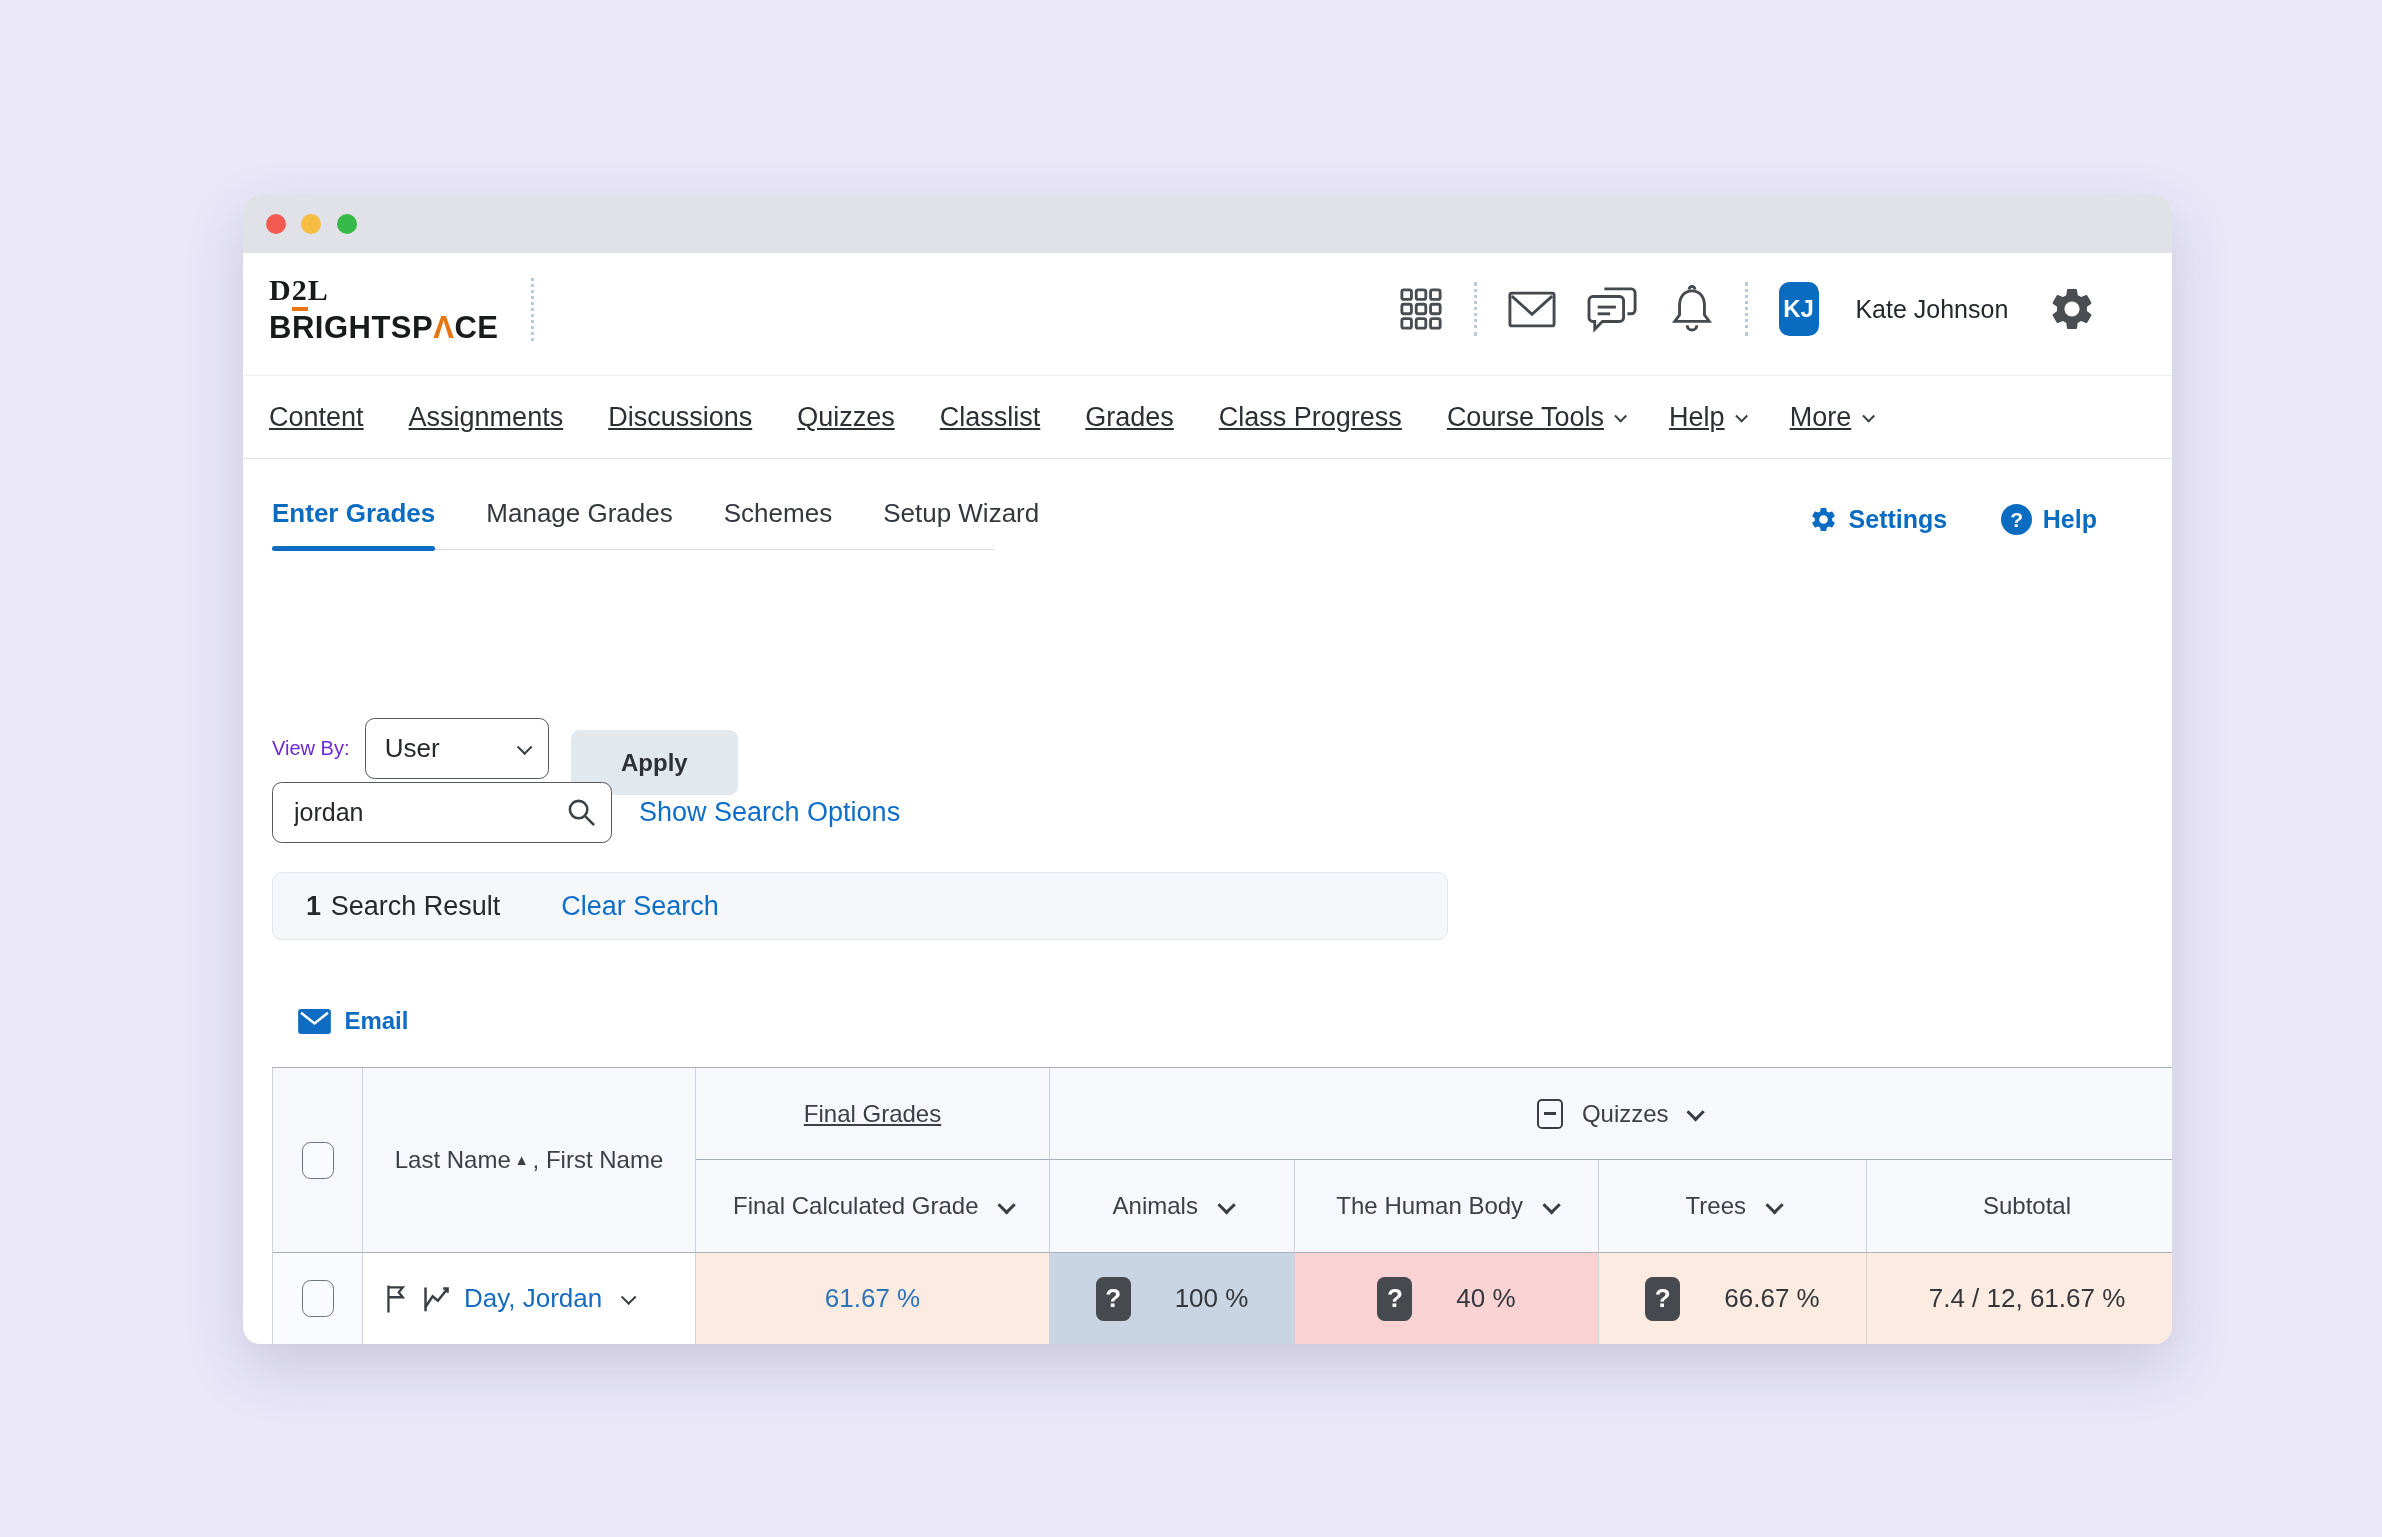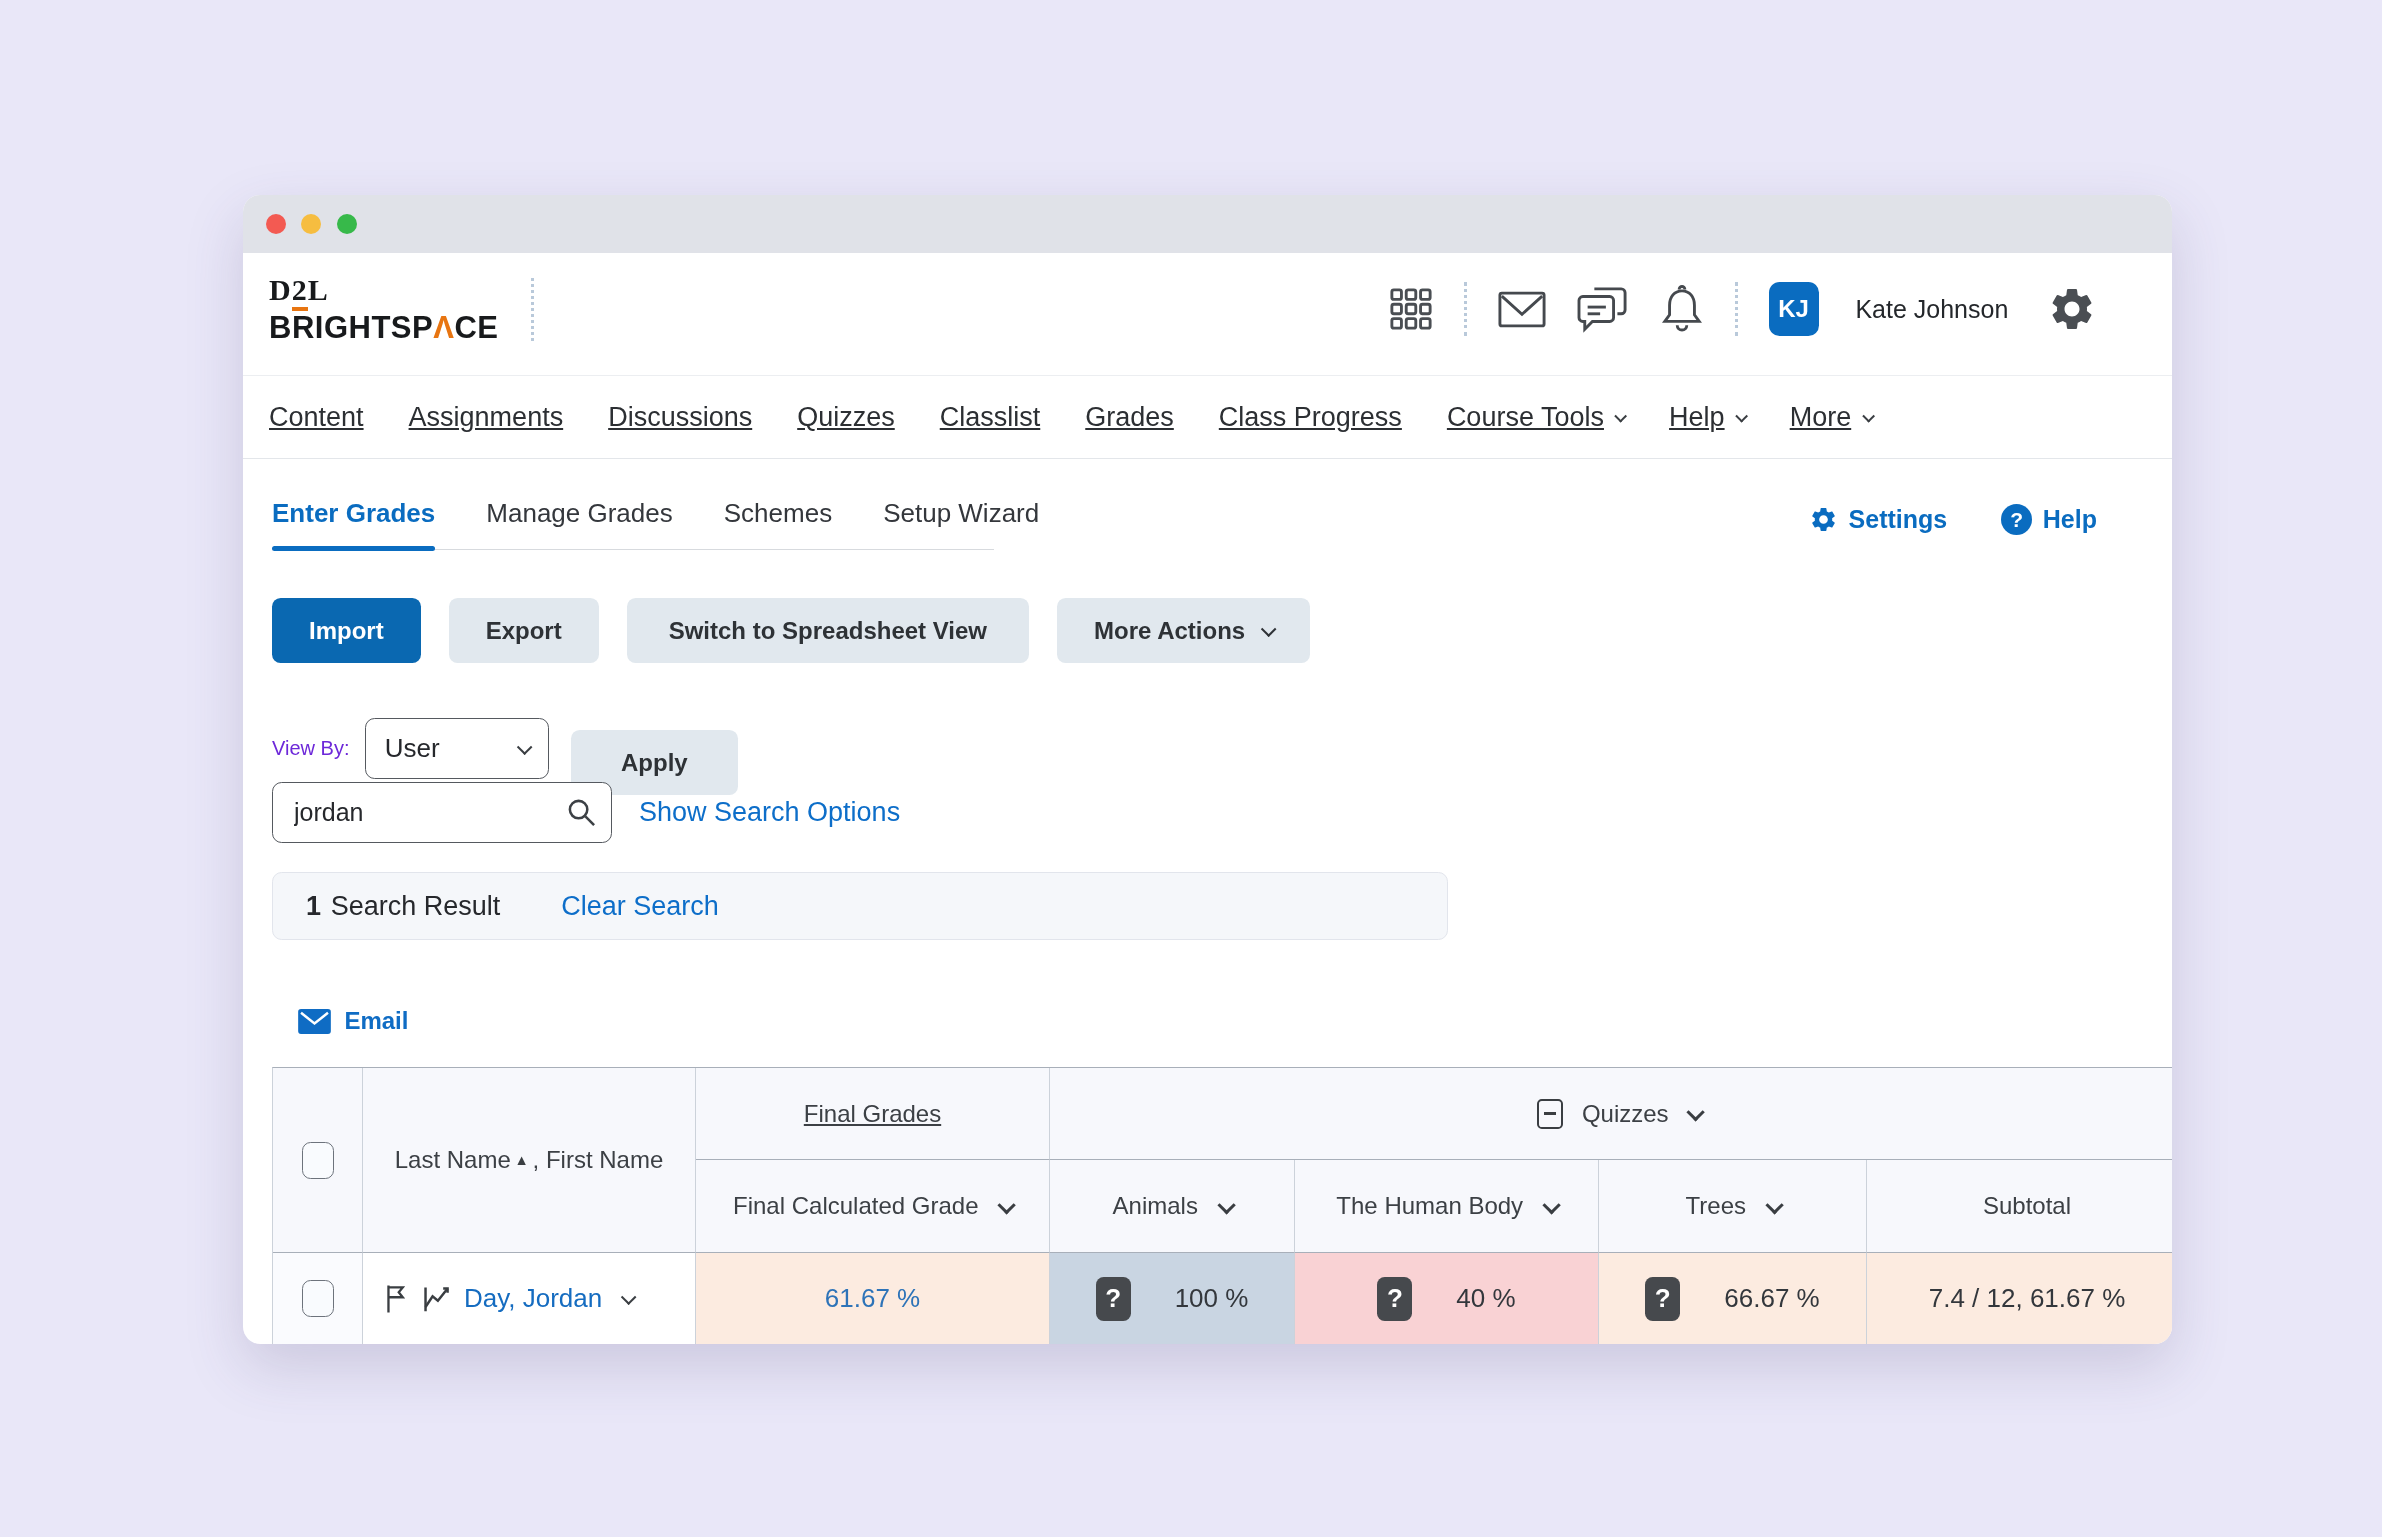--- a/index.html
+++ b/index.html
@@ -34,21 +34,21 @@
   .logo .l1 .accent2 { border-bottom:4.8px solid #e87511; padding-bottom:1px; }
   .logo .l2 { font-size:31px; font-weight:bold; letter-spacing:0.5px; color:#181a1c; margin-top:6.7px; }
   .logo .caret { color:#e87511; }
   .vdots { width:0; border-left:3.8px dotted #b9c9da; height:63px; }
   .vdots.short { height:54px; }
   .course-title { font-size:36px; color:#34373c; margin-left:29px; }
   .hspace { flex:1; }
   .hicons { display:flex; align-items:center; gap:31px; }
   .icon-btn { display:flex; align-items:center; justify-content:center; cursor:pointer; }
   .avatar {
-    width:50px; height:54px; border-radius:10.6px; background:#0a6cc0; color:#fff;
+    width:40px; height:54px; border-radius:10.6px; background:#0a6cc0; color:#fff;
     display:flex; align-items:center; justify-content:center; font-size:24px; font-weight:bold;
   }
   .username { font-size:25px; color:#24272b; margin:0 7.7px 0 5.8px; white-space:nowrap; }
   .sep-logo { margin-left:33px; }
 
   
   .navbar {
     position:absolute; top:181px; left:0; right:0; height:83px; background:#fff;
     display:flex; align-items:center; gap:45px; padding-left:26px;
     border-bottom:1.9px solid #e3e6ea; font-size:27px; color:#2c2f33;text-decoration:underline;
@@ -279,29 +279,20 @@
         <path d="M19.14,12.94c0.04-0.3,0.06-0.61,0.06-0.94c0-0.32-0.02-0.64-0.07-0.94l2.03-1.58c0.18-0.14,0.23-0.41,0.12-0.61 l-1.92-3.32c-0.12-0.22-0.37-0.29-0.59-0.22l-2.39,0.96c-0.5-0.38-1.03-0.7-1.62-0.94L14.4,2.81c-0.04-0.24-0.24-0.41-0.48-0.41 h-3.84c-0.24,0-0.43,0.17-0.47,0.41L9.25,5.35C8.66,5.59,8.12,5.92,7.63,6.29L5.24,5.33c-0.22-0.08-0.47,0-0.59,0.22L2.74,8.87 C2.62,9.08,2.66,9.34,2.86,9.48l2.03,1.58C4.84,11.36,4.8,11.69,4.8,12s0.02,0.64,0.07,0.94l-2.03,1.58 c-0.18,0.14-0.23,0.41-0.12,0.61l1.92,3.32c0.12,0.22,0.37,0.29,0.59,0.22l2.39-0.96c0.5,0.38,1.03,0.7,1.62,0.94l0.36,2.54 c0.05,0.24,0.24,0.41,0.48,0.41h3.84c0.24,0,0.44-0.17,0.47-0.41l0.36-2.54c0.59-0.24,1.13-0.56,1.62-0.94l2.39,0.96 c0.22,0.08,0.47,0,0.59-0.22l1.92-3.32c0.12-0.22,0.07-0.47-0.12-0.61L19.14,12.94z M12,15.6c-1.98,0-3.6-1.62-3.6-3.6 s1.62-3.6,3.6-3.6s3.6,1.62,3.6,3.6S13.98,15.6,12,15.6z"></path>
       </svg>
       <span>Settings</span>
     </span>
     <span class="blue-link">
       <span class="qmark-circle">?</span>
       <span>Help</span>
     </span>
   </div>
 
-  <div class="toolbar">
-    <button class="btn primary">Import</button>
-    <button class="btn">Export</button>
-    <button class="btn wide">Switch to Spreadsheet View</button>
-    <button class="btn">
-      <span>More Actions</span>
-      <span class="chev"></span>
-    </button>
-  </div>
 
   <div class="viewby">
     <span class="viewby-label">View By:</span>
     <span class="select">
       <span>User</span>
       <span class="chev"></span>
     </span>
     <button class="btn apply">Apply</button>
   </div>
 

